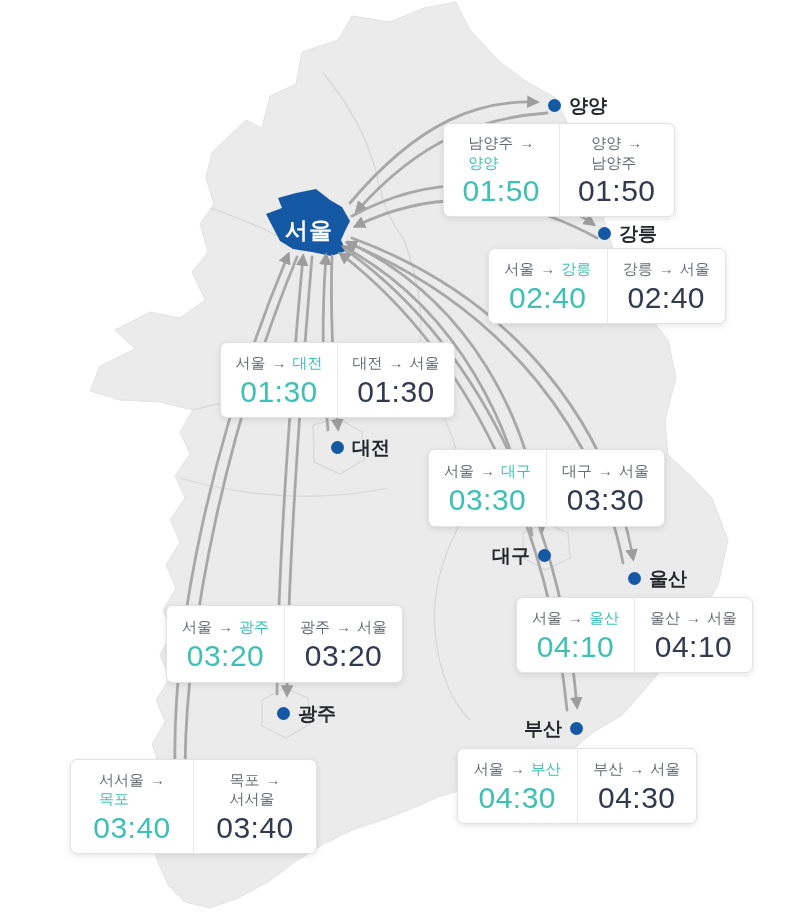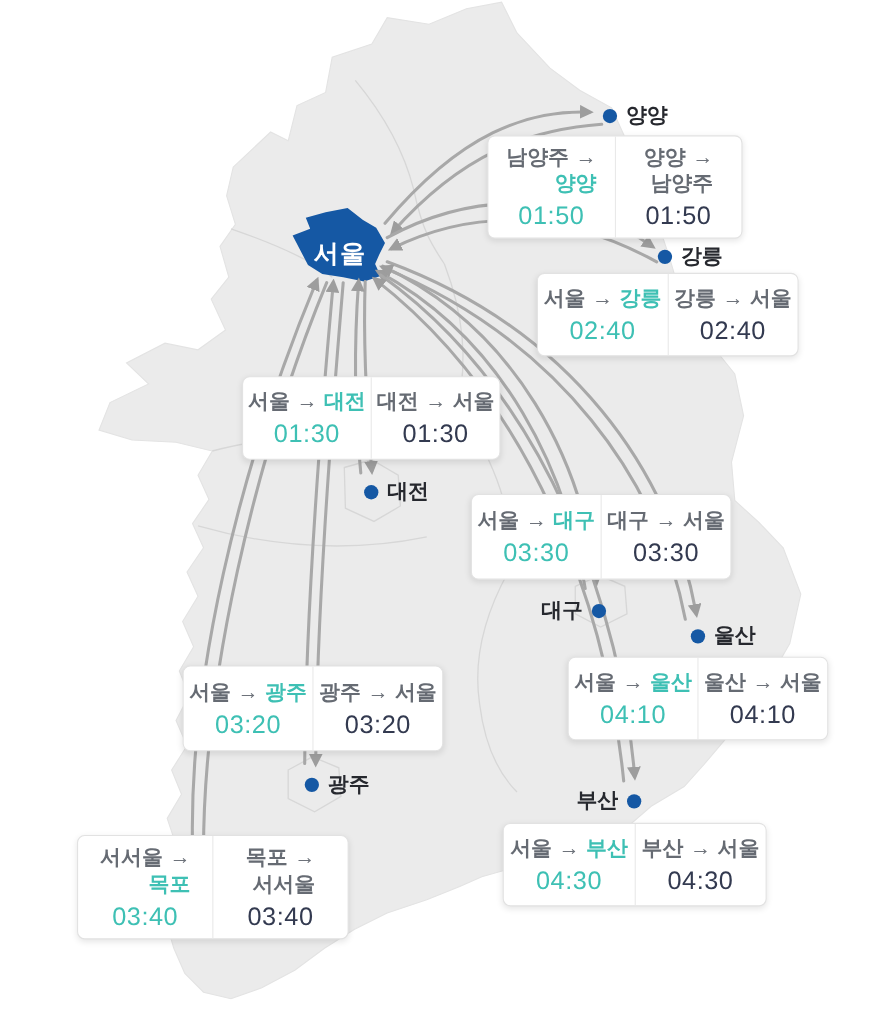--- a/index.html
+++ b/index.html
@@ -20,26 +20,26 @@
   .dot{width:13px;height:13px;border-radius:50%;background:#1558a4;flex:0 0 auto;}
   .city-label{font-size:19px;font-weight:700;color:#26282e;white-space:nowrap;line-height:1;}
 
   
   .card{
     position:absolute;display:flex;background:#fff;border:1px solid #e2e2e2;
     border-radius:7px;box-shadow:0 2px 6px rgba(0,0,0,.10);z-index:3;box-sizing:border-box;
   }
   .panel{flex:1;display:flex;flex-direction:column;align-items:center;justify-content:center;gap:3px;padding:6px 4px;min-width:0;}
   .panel.rev{border-left:1px solid #e9e9e9;}
-  .route-label{font-size:19px;color:#666b73;display:flex;align-items:flex-end;gap:6px;line-height:1.3;white-space:nowrap;font-weight:bold;}
+  .route-label{font-size:15px;color:#666b73;display:flex;align-items:flex-start;gap:6px;line-height:1.3;white-space:nowrap;}
   .route-label.two{flex-direction:column;gap:0;}
   .route-label.two .line1{display:flex;align-items:center;gap:6px;}
   .arr{color:#6d727a;}
   .teal-text{color:#3ec0b4;}
-  .time{font-size:23px;font-weight:300;letter-spacing:.5px;line-height:1.05;white-space:nowrap;}
+  .time{font-size:30px;font-weight:300;letter-spacing:.5px;line-height:1.05;white-space:nowrap;}
   .time.teal{color:#3ec0b4;}
   .time.navy{color:#333a50;}
 </style>
 </head>
 <body>
 
 <div id="stage">
 
   <svg id="map-svg" width="806" height="919" viewBox="0 0 806 919">
     <defs>

